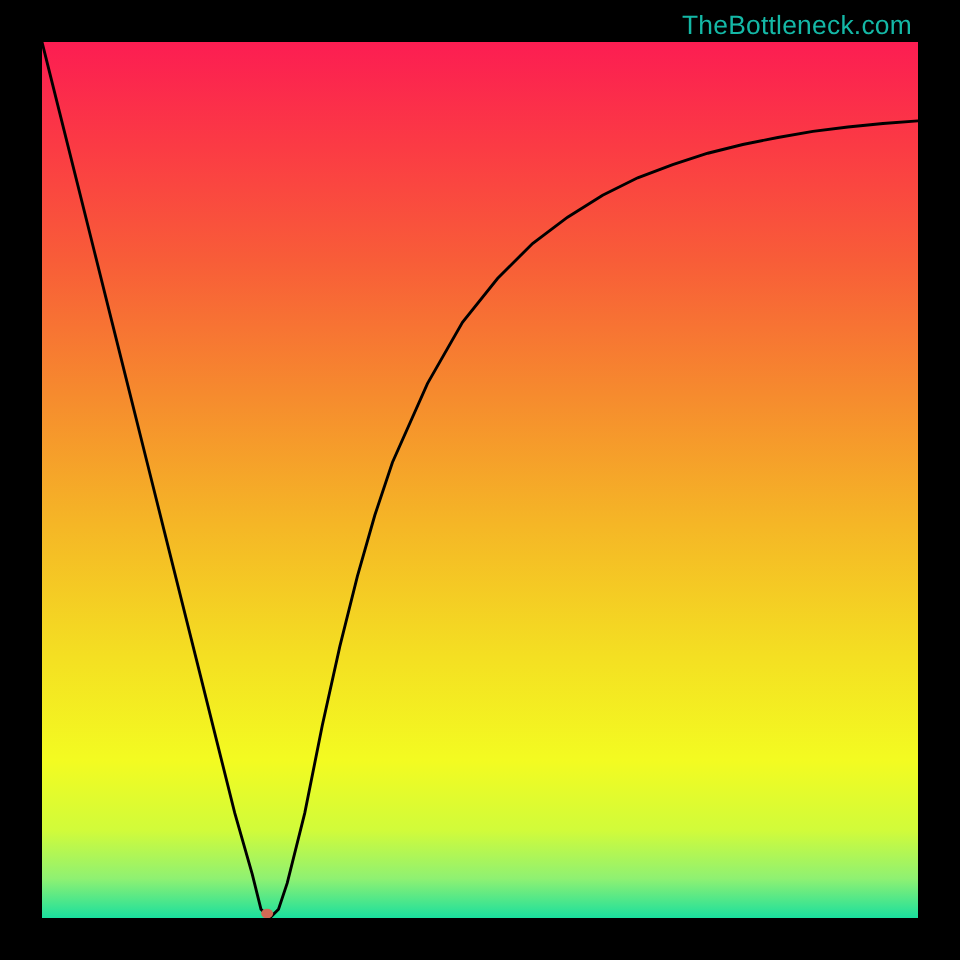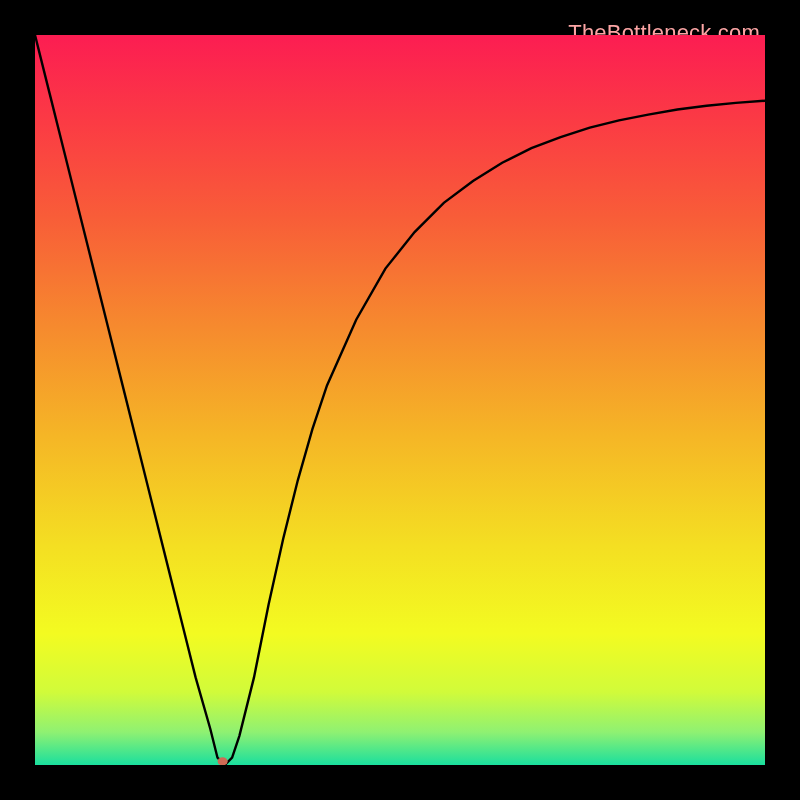--- a/index.html
+++ b/index.html
@@ -13,26 +13,26 @@
   .frame {
     position: absolute;
     left: 35px;
     top: 35px;
     width: 730px;
     height: 730px;
     overflow: hidden;
   }
   .watermark {
     position: absolute;
-    top: 20px;
+    top: 8px;
     right: 40px;
     font-family: Arial, Helvetica, sans-serif;
     font-size: 22px;
     font-weight: 500;
-    color: #fca5a5;
+    color: #14b8a6;
     letter-spacing: 0.2px;
     text-align: right;
   }
   svg { display: block; }
 </style>
 </head>
 <body>
 
 <div class="watermark">TheBottleneck.com</div>
 

